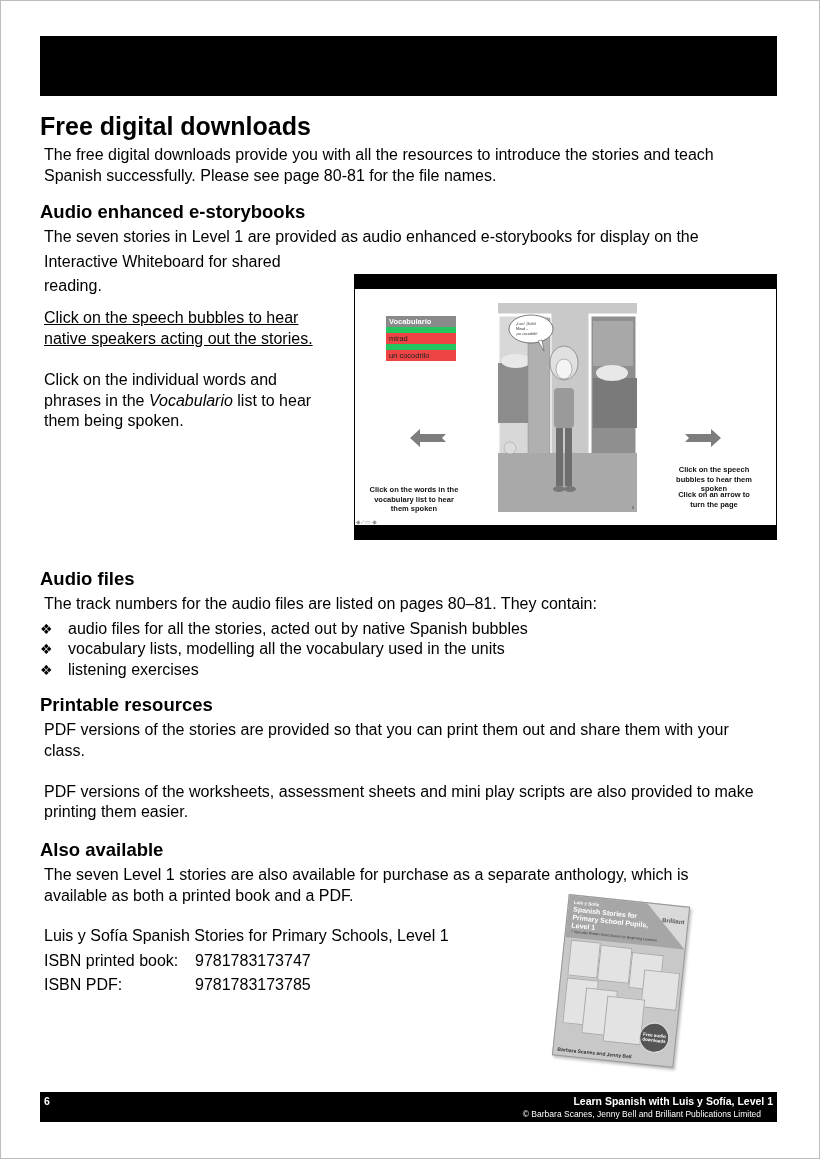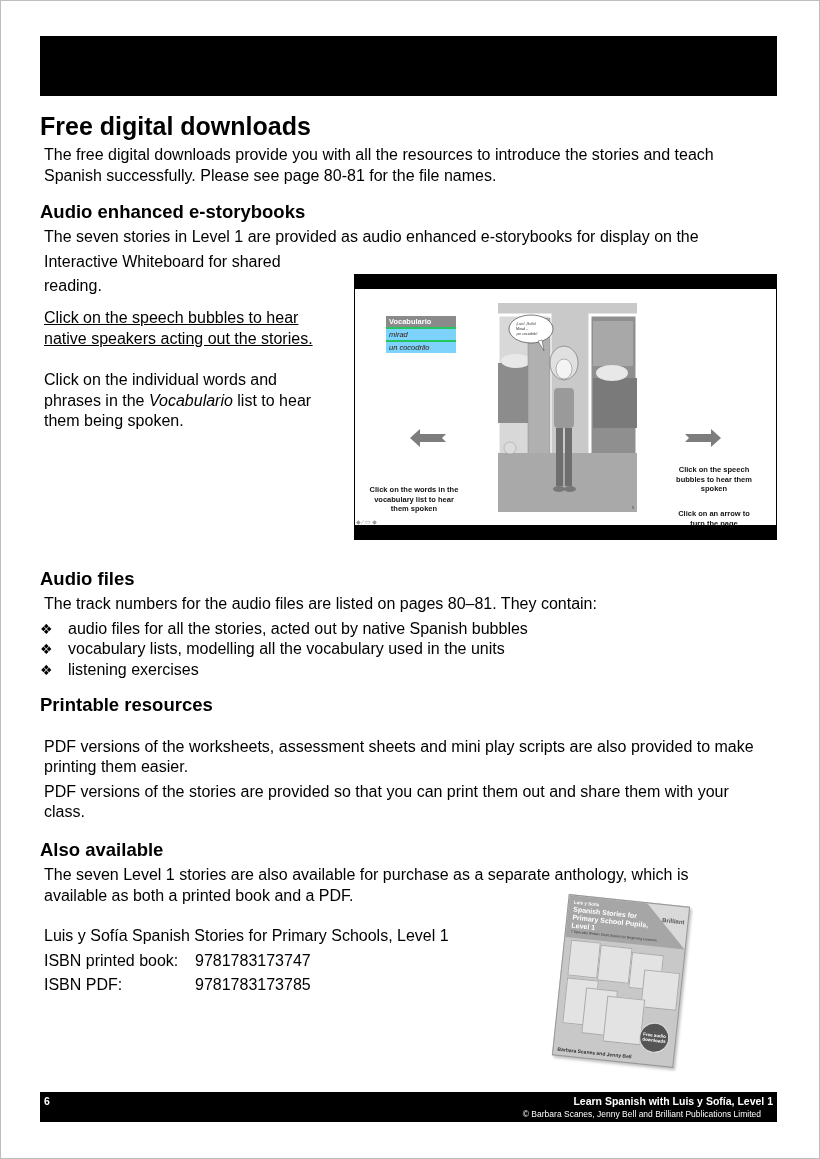--- a/index.html
+++ b/index.html
@@ -33,21 +33,21 @@
     .shot {
       position: absolute; left: 354px; top: 274px; width: 423px; height: 266px;
       background: #000;
     }
     .shot-inner {
       position: absolute; left: 1px; top: 15px; width: 421px; height: 236px;
       background: #fff;
     }
     .vocab { position: absolute; left: 31px; top: 27px; width: 70px; font-size: 7.5px; }
     .vocab .hdr { background: #8a8a8a; color: #fff; font-weight: bold; padding: 1px 3px; }
-    .vocab .row { background: #7dd3fc; color: #222; padding: 1px 3px; border-top: 2px solid #22c55e; font-style: italic; }
+    .vocab .row { background: #ef4444; color: #222; padding: 1px 3px; border-top: 6px solid #22c55e; }
     .story-img {
       position: absolute; left: 143px; top: 14px; width: 139px; height: 209px;
       background: #bdbdbd; overflow: hidden;
     }
     .shot-caption {
       position: absolute; font-size: 7.5px; font-weight: bold; text-align: center;
       line-height: 9.5px; color: #111;
     }
     .arrow { position: absolute; }
     .tools { position: absolute; left: 1px; top: 229px; font-size: 6px; color: #999; }
@@ -151,21 +151,21 @@
 
     <svg class="arrow" style="left:55px; top:140px;" width="36" height="18" viewBox="0 0 36 18">
       <polygon points="0,9 10,0 10,5 36,5 32,9 36,13 10,13 10,18" fill="#7d7d7d"></polygon>
     </svg>
     <svg class="arrow" style="left:330px; top:140px;" width="36" height="18" viewBox="0 0 36 18">
       <polygon points="36,9 26,0 26,5 0,5 4,9 0,13 26,13 26,18" fill="#7d7d7d"></polygon>
     </svg>
 
     <div class="shot-caption" style="left:14px; top:196px; width:90px;">Click on the words in the vocabulary list to hear them spoken</div>
     <div class="shot-caption" style="left:318px; top:176px; width:82px;">Click on the speech bubbles to hear them spoken</div>
-    <div class="shot-caption" style="left:318px; top:220px; width:82px;">Click on an arrow to turn the page</div>
+    <div class="shot-caption" style="left:318px; top:201px; width:82px;">Click on an arrow to turn the page</div>
     <div class="tools">◆ ⁄ ▭ ◆</div>
   </div>
 </div>
 
 <div class="abs" style="left:40px; top:568px; width:740px;">
   <h2 class="sec">Audio files</h2>
   <p>The track numbers for the audio files are listed on pages 80–81. They contain:</p>
   <ul class="bullets">
     <li>
         <span class="b">❖</span>
@@ -177,22 +177,22 @@
       </li>
     <li>
         <span class="b">❖</span>
         <span>listening exercises</span>
       </li>
   </ul>
 </div>
 
 <div class="abs" style="left:40px; top:694px; width:735px;">
   <h2 class="sec">Printable resources</h2>
+  <p>PDF versions of the stories are provided so that you can print them out and share them with your class.</p>
   <p style="margin-top:20.5px;">PDF versions of the worksheets, assessment sheets and mini play scripts are also provided to make printing them easier.</p>
-  <p>PDF versions of the stories are provided so that you can print them out and share them with your class.</p>
 </div>
 
 <div class="abs" style="left:40px; top:839px; width:700px;">
   <h2 class="sec">Also available</h2>
   <p>The seven Level 1 stories are also available for purchase as a separate anthology, which is available as both a printed book and a PDF.</p>
 </div>
 <div class="abs" style="left:40px; top:922px; width:460px;">
   <p>Luis y Sofía Spanish Stories for Primary Schools, Level 1</p>
   <p><span style="display:inline-block; width:151px;">ISBN printed book:</span><span>9781783173747</span></p>
   <p><span style="display:inline-block; width:151px;">ISBN PDF:</span><span>9781783173785</span></p>

